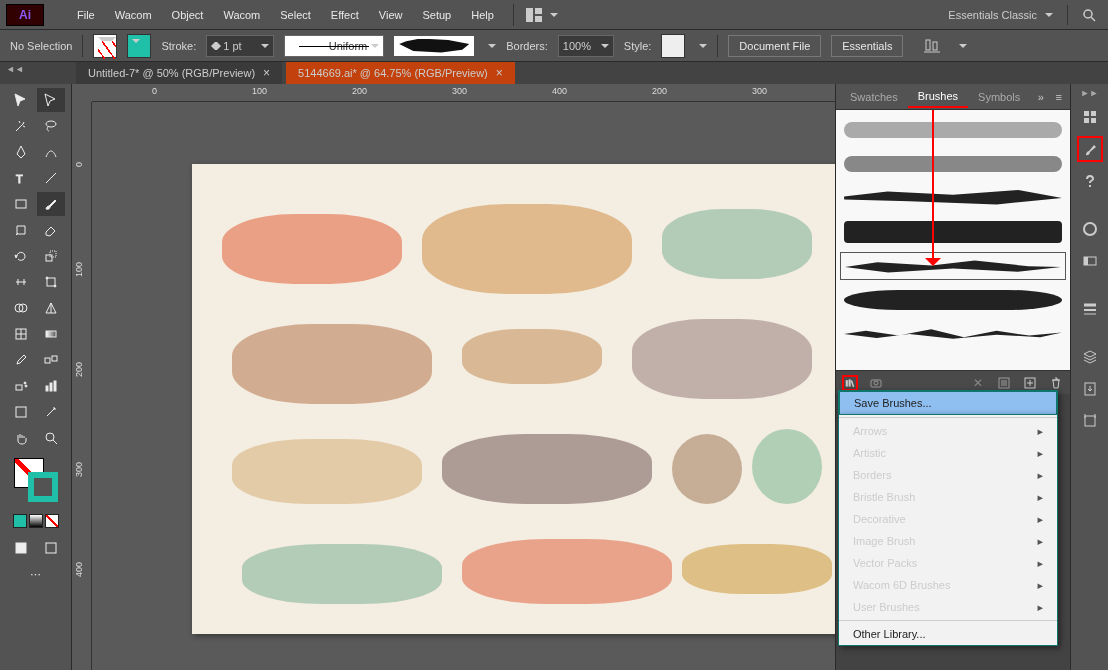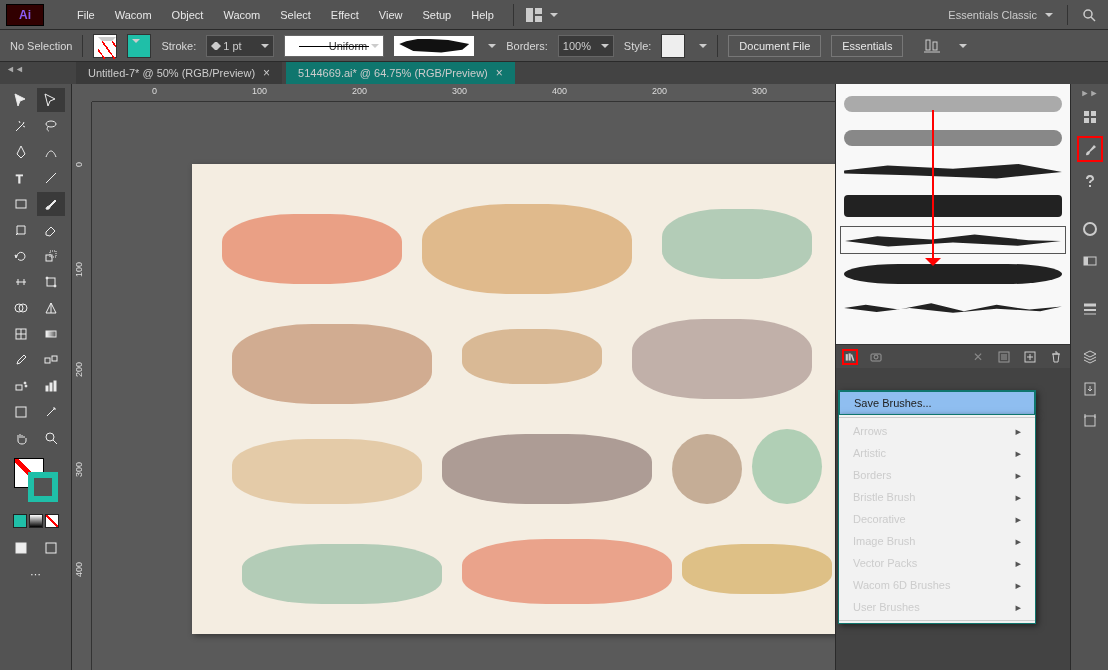--- a/index.html
+++ b/index.html
@@ -15,21 +15,21 @@
 .swatch{width:24px;height:24px;border:1px solid #333;position:relative;display:inline-block}
 .swatch.nofill{background:#fff}
 .swatch.nofill::after{content:'';position:absolute;left:0;top:0;right:0;bottom:0;background:linear-gradient(to top right,transparent 45%,red 45%,red 55%,transparent 55%)}
 .swatch.teal{background:#1fbfa8}
 .input-box{background:#3a3a3a;border:1px solid #666;height:22px;display:flex;align-items:center;padding:0 4px;color:#e8e8e8}
 .btn{background:#535353;border:1px solid #777;height:22px;padding:0 10px;display:flex;align-items:center;color:#e8e8e8;cursor:pointer}
 .brush-prev{width:80px;height:20px;background:#fff;display:flex;align-items:center;justify-content:center}
 .tabs{height:22px;background:#434343;display:flex;align-items:flex-end;position:relative}
 .tabs .collapse{position:absolute;left:6px;top:2px;font-size:9px;color:#aaa}
 .tab{height:22px;padding:0 12px;display:flex;align-items:center;gap:8px;color:#bbb;background:#3a3a3a;margin-left:4px}
-.tab.active{background:#0f766e;color:#fff}
+.tab.active{background:#c2410c;color:#fff}
 .tab .x{color:#ccc;font-size:12px}
 .main{display:flex;height:calc(670px - 30px - 32px - 22px)}
 .tools{width:72px;background:#535353;display:flex;flex-direction:column;padding:4px 2px;gap:2px;border-right:1px solid #2a2a2a;position:relative}
 .tool-row{display:flex;gap:2px;justify-content:center}
 .tool{width:28px;height:24px;display:flex;align-items:center;justify-content:center;cursor:pointer;color:#e8e8e8}
 .tool.active{background:#3a3a3a}
 .tool svg{width:16px;height:16px;fill:#e8e8e8;stroke:#e8e8e8}
 .fillstroke{position:relative;width:44px;height:44px;margin:6px auto}
 .fillstroke .fill{position:absolute;width:30px;height:30px;background:#fff;border:1px solid #000;top:0;left:0}
 .fillstroke .fill::after{content:'';position:absolute;inset:0;background:linear-gradient(to top right,transparent 44%,red 44%,red 56%,transparent 56%)}
@@ -52,21 +52,21 @@
 .brush-list{flex:0 0 260px;background:#f8f8f8;overflow:auto;display:flex;flex-direction:column;gap:6px;padding:6px 4px}
 .brush-item{height:28px;background:transparent;position:relative}
 .brush-item.sel{border:1px solid #555}
 .brush-item .bs{position:absolute;left:4px;right:4px;top:6px;height:16px;background:#222;border-radius:10px}
 .brush-item.light .bs{background:#aaa}
 .brush-item.mlight .bs{background:#888}
 .panel-foot{height:24px;background:#4a4a4a;display:flex;align-items:center;padding:0 6px;gap:10px;border-top:1px solid #333}
 .panel-foot .sp{flex:1}
 .picon{width:16px;height:16px;display:flex;align-items:center;justify-content:center;color:#ccc;font-size:12px}
 .redbox{border:2px solid red}
-.dropdown{position:absolute;left:838px;top:390px;width:198px;background:#f2f2f2;box-shadow:2px 2px 6px rgba(0,0,0,.5);border:1px solid #0f766e;z-index:50}
+.dropdown{position:absolute;left:838px;top:390px;width:220px;background:#f2f2f2;box-shadow:2px 2px 6px rgba(0,0,0,.5);border:1px solid #0f766e;z-index:50}
 .dd-item{height:22px;display:flex;align-items:center;padding:0 14px;color:#222;font-size:11px;justify-content:space-between;cursor:pointer}
 .dd-item.hl{background:#8fbef0}
 .dd-item.disabled{color:#999}
 .dd-sep{height:1px;background:#ccc;margin:2px 0}
 .dd-item .arr{color:#555}
 .rcol{width:38px;background:#535353;display:flex;flex-direction:column;align-items:center;padding-top:4px;gap:6px;border-left:1px solid #2a2a2a}
 .rcol .collapse{font-size:9px;color:#aaa}
 .ricon{width:26px;height:26px;display:flex;align-items:center;justify-content:center;cursor:pointer;color:#ccc;font-size:14px}
 .red-arrow{position:absolute;left:922px;top:110px;z-index:40}
 .arrow-line{width:2px;height:150px;background:red;position:absolute;left:10px;top:0}
@@ -417,20 +417,27 @@
         <div class="stroke-img" style="left: 250px; top: 270px; width: 210px; height: 70px; background: rgb(160, 141, 135); opacity: 0.85;"></div>
         <div class="stroke-img" style="left: 480px; top: 270px; width: 70px; height: 70px; background: rgb(188, 161, 136); opacity: 0.85; border-radius: 50%;"></div>
         <div class="stroke-img" style="left: 560px; top: 265px; width: 70px; height: 75px; background: rgb(163, 201, 173); opacity: 0.85; border-radius: 50%;"></div>
         <div class="stroke-img" style="left: 50px; top: 380px; width: 200px; height: 60px; background: rgb(167, 198, 175); opacity: 0.85;"></div>
         <div class="stroke-img" style="left: 270px; top: 375px; width: 210px; height: 65px; background: rgb(231, 149, 123); opacity: 0.85;"></div>
         <div class="stroke-img" style="left: 490px; top: 380px; width: 150px; height: 50px; background: rgb(217, 183, 118); opacity: 0.85;"></div>
       </div>
   </div>
 
   <div class="panelcol">
+    <div class="ptabs">
+      <div class="ptab">Swatches</div>
+      <div class="ptab active hl">Brushes</div>
+      <div class="ptab">Symbols</div>
+      <div class="more">»</div>
+      <div class="more">≡</div>
+    </div>
     <div class="brush-list">
       <div class="brush-item light">
           <div class="bs"></div>
         </div>
       <div class="brush-item mlight">
           <div class="bs"></div>
         </div>
       <div class="brush-item">
           <div class="bs" style="clip-path:polygon(0 40%,20% 10%,50% 30%,80% 0,100% 50%,70% 90%,30% 70%,0 60%)"></div>
         </div>
@@ -591,13 +598,14 @@
       <div class="dd-item">
         <span>Wacom 6D Brushes</span>
         <span class="arr">▸</span>
       </div>
     </div>
   <div class="dd-item disabled">
       <span>User Brushes</span>
       <span class="arr">▸</span>
     </div>
   <div class="dd-sep"></div>
+  <div class="dd-item">Other Library...</div>
 </div>
 
 </body></html>

